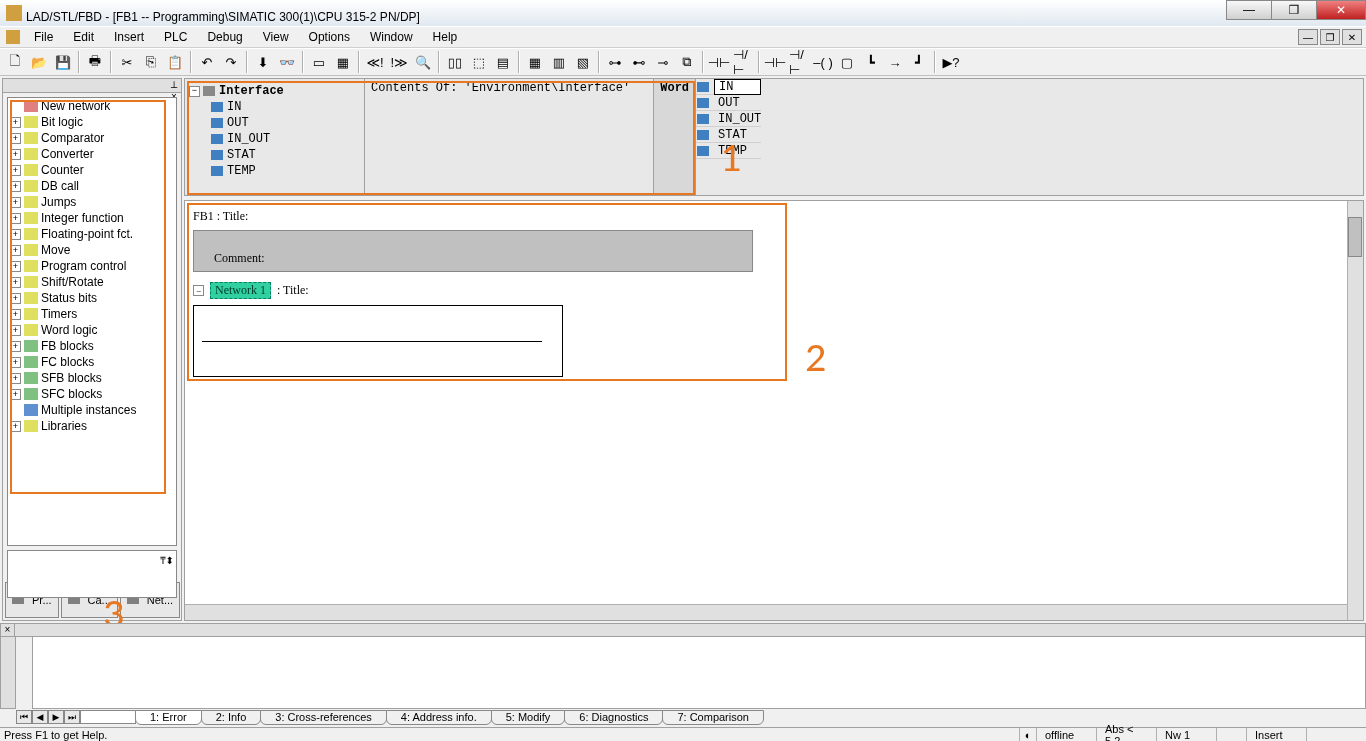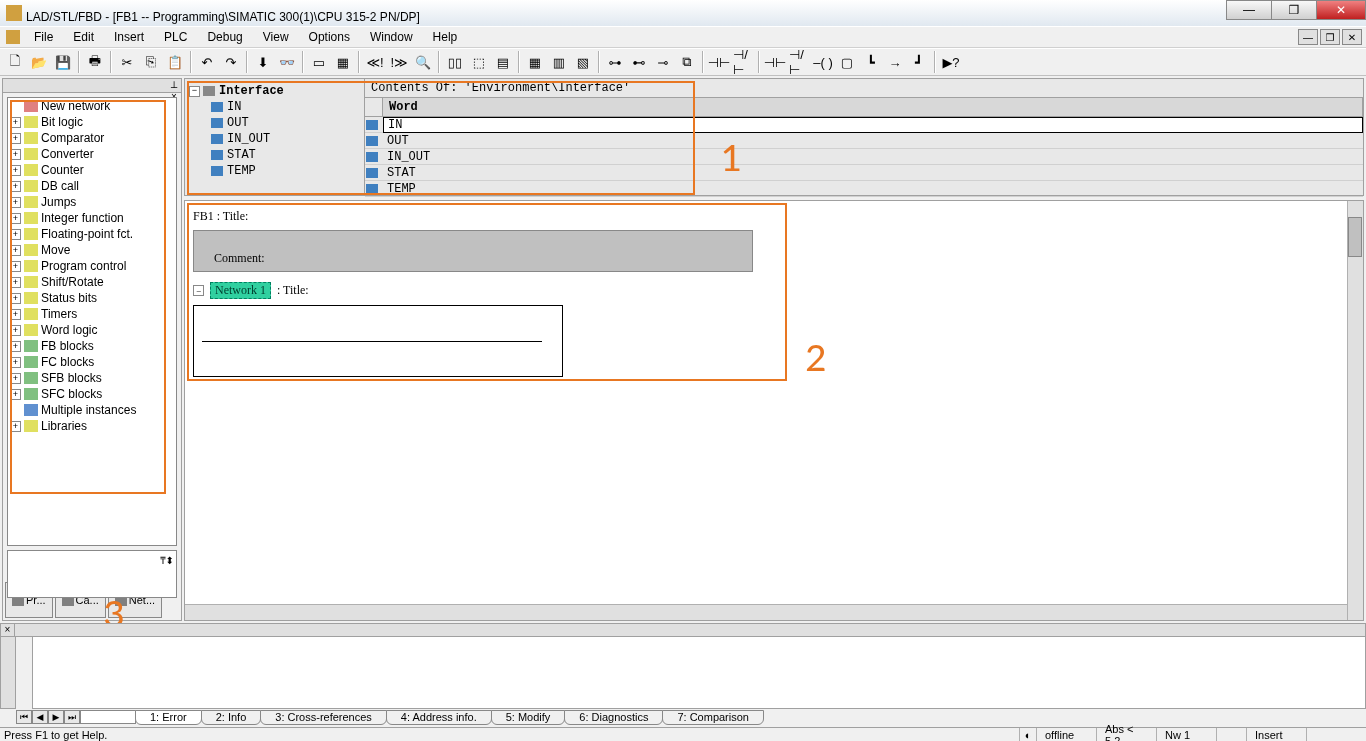--- a/index.html
+++ b/index.html
@@ -40,29 +40,29 @@
 .tree-icon.green { background: #80c080; }
 .tree-icon.blue { background: #6090d0; }
 .tree-icon.yellow { background: #e0e060; }
 .annotation-box { position: absolute; border: 2px solid #e87722; pointer-events: none; }
 .annotation-label { position: absolute; color: #e87722; font-size: 42px; font-weight: 400; pointer-events: none; font-family: Calibri, sans-serif; }
 
 .lower-area { height: 48px; background: #fff; border: 1px solid #888; margin: 0 4px; position: relative; }
 .lower-area .corner-icon { position: absolute; right: 2px; top: 2px; font-size: 10px; }
 
 .panel-tabs { display: flex; height: 22px; align-items: flex-end; padding: 2px; gap: 2px; }
-.panel-tab { border: 1px solid #888; padding: 11px 6px; font-size: 11px; background: #e8e8e8; display: flex; align-items: flex-end; gap: 2px; }
+.panel-tab { border: 1px solid #888; padding: 11px 6px; font-size: 11px; background: #e8e8e8; display: flex; align-items: flex-start; gap: 8px; }
 .panel-tab .ticon { width: 12px; height: 10px; background: #808080; }
 
 
 .center-panel { flex: 1; display: flex; flex-direction: column; margin: 2px 2px 2px 0; }
 
 .interface-panel { height: 118px; border: 1px solid #a0a0a0; background: #e8e8e8; display: flex; position: relative; }
 .interface-left { width: 180px; border-right: 1px solid #a0a0a0; padding: 4px; background: #e8e8e8; font-family: "Courier New", monospace; font-size: 12px; }
-.interface-right { flex: 1; background: #e8e8e8; display: flex; flex-direction: column; }
+.interface-right { flex: 1; background: #e8e8e8; display: flex; flex-direction: row; }
 .contents-header { padding: 2px 6px; font-family: "Courier New", monospace; background: #e8e8e8; border-bottom: 1px solid #a0a0a0; }
 .name-header { background: #e8e8e8; border-bottom: 1px solid #a0a0a0; display: flex; }
 .name-header .col { padding: 2px 6px; font-family: "Courier New", monospace; border-right: 1px solid #a0a0a0; }
 .name-header .colicon { width: 18px; border-right: 1px solid #a0a0a0; }
 .name-header .colname { flex: 1; background: #d8d8d8; }
 .iface-rows { font-family: "Courier New", monospace; }
 .iface-row { display: flex; align-items: center; height: 16px; border-bottom: 1px solid #d0d0d0; }
 .iface-row .ricon { width: 18px; height: 14px; display: flex; align-items: center; justify-content: center; }
 .iface-row .rname { padding-left: 4px; flex: 1; }
 .iface-row.selected .rname { background: #fff; border: 1px solid #000; }

